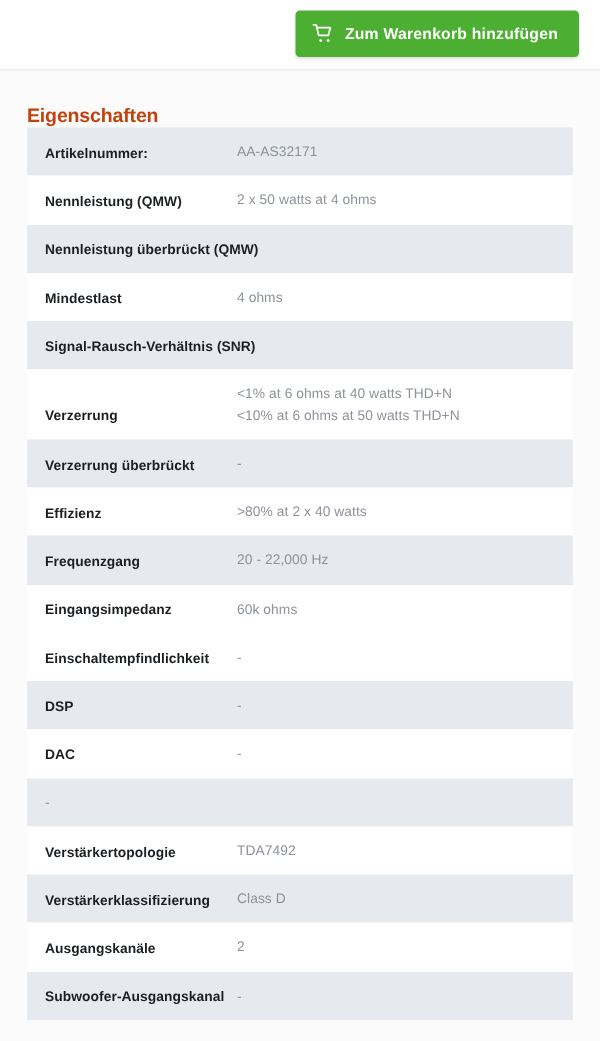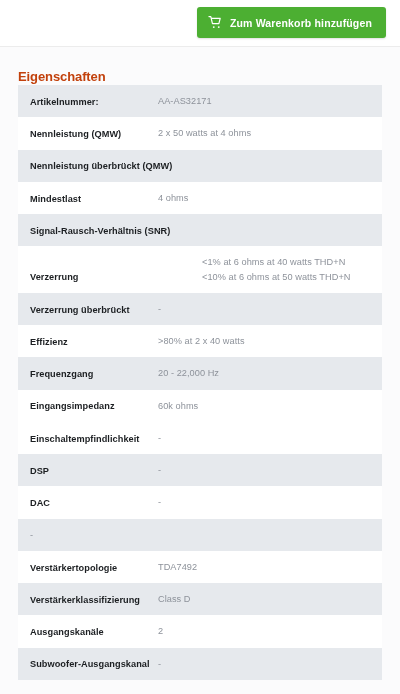--- a/index.html
+++ b/index.html
@@ -91,21 +91,21 @@
   }
   .spec-value {
     flex: 1 1 auto;
     padding: 9px 22px 9px 0;
     font-size: 9.2px;
     font-weight: 400;
     color: #8d929a;
     line-height: 1.55;
     letter-spacing: 0.05px;
   }
-  .spec-value .vline { display: block; margin-left: 44px; }
+  .spec-value .vline { display: block; }
 </style>
 </head>
 <body>
 
 <div class="topbar">
   <button class="cart-btn">
     <span class="cart-icon-wrap">
       <svg class="cart-icon" viewBox="0 0 24 24" fill="none" stroke="#ffffff" stroke-width="1.9" stroke-linecap="round" stroke-linejoin="round" aria-hidden="true">
         <path d="M1.5 2.5h3l2.6 11.2h10.3l2.1-8.2H6"></path>
         <circle cx="9.2" cy="19.3" r="1.5" fill="#ffffff" stroke="none"></circle>

